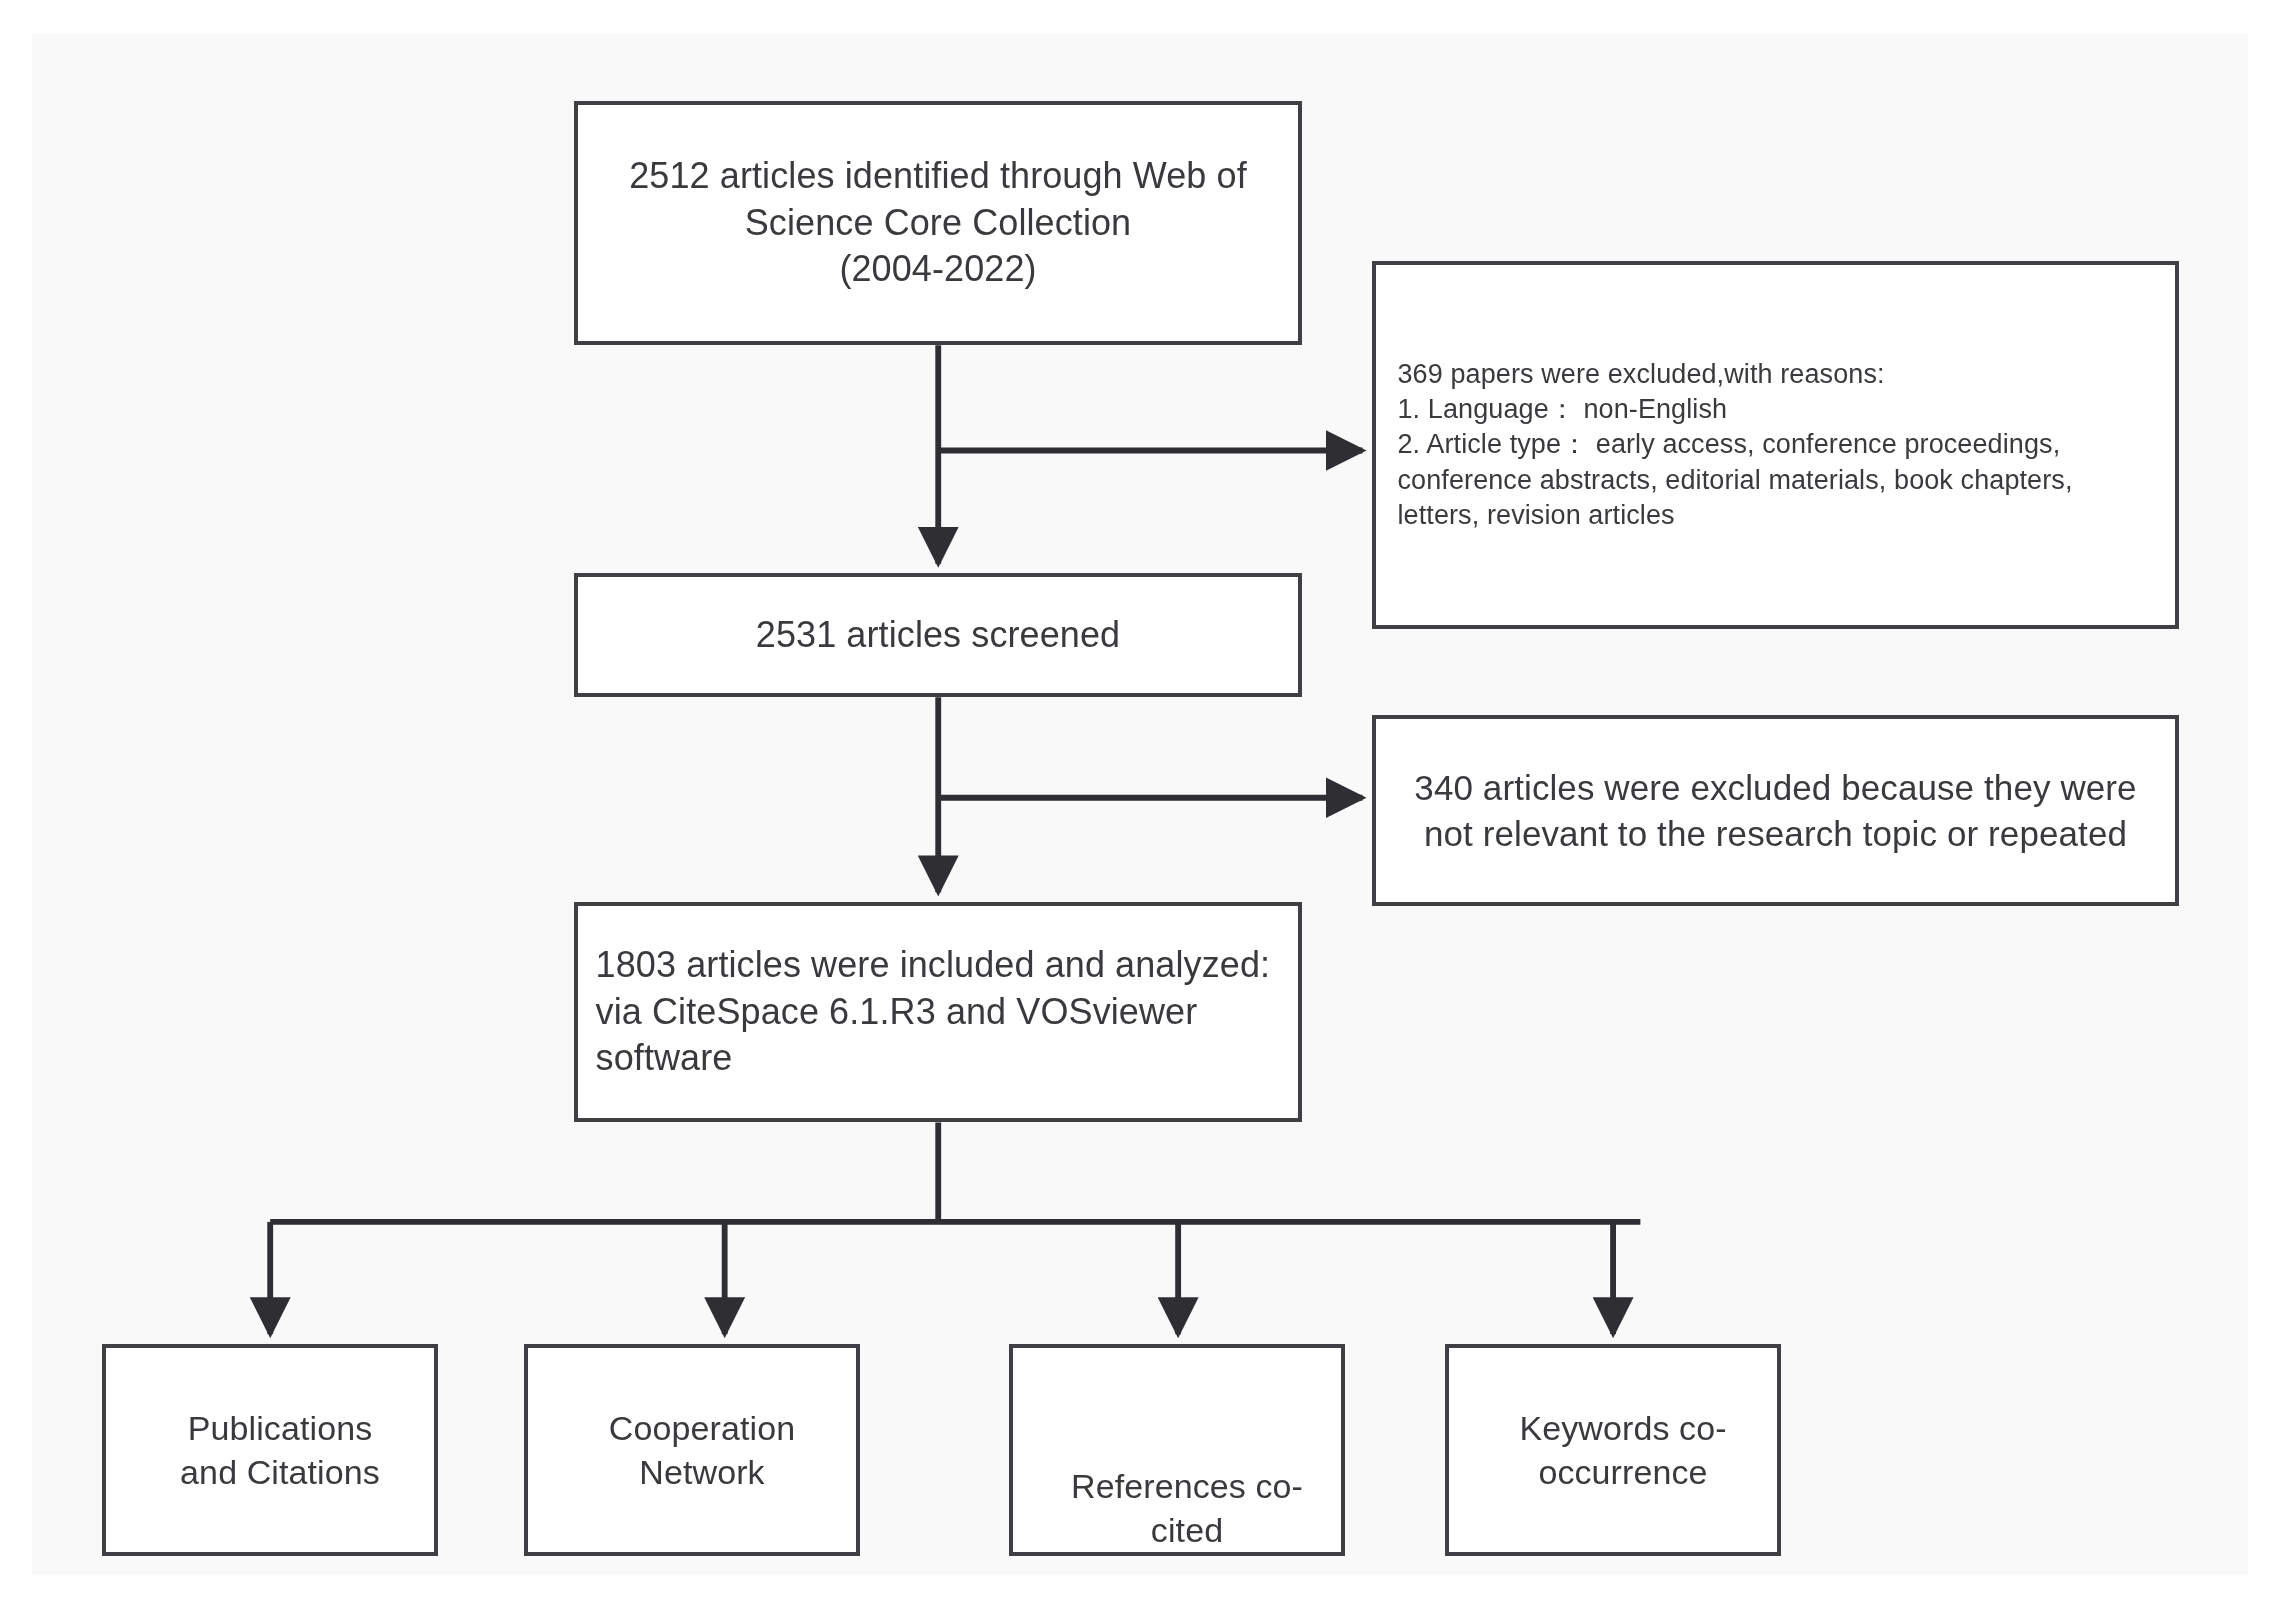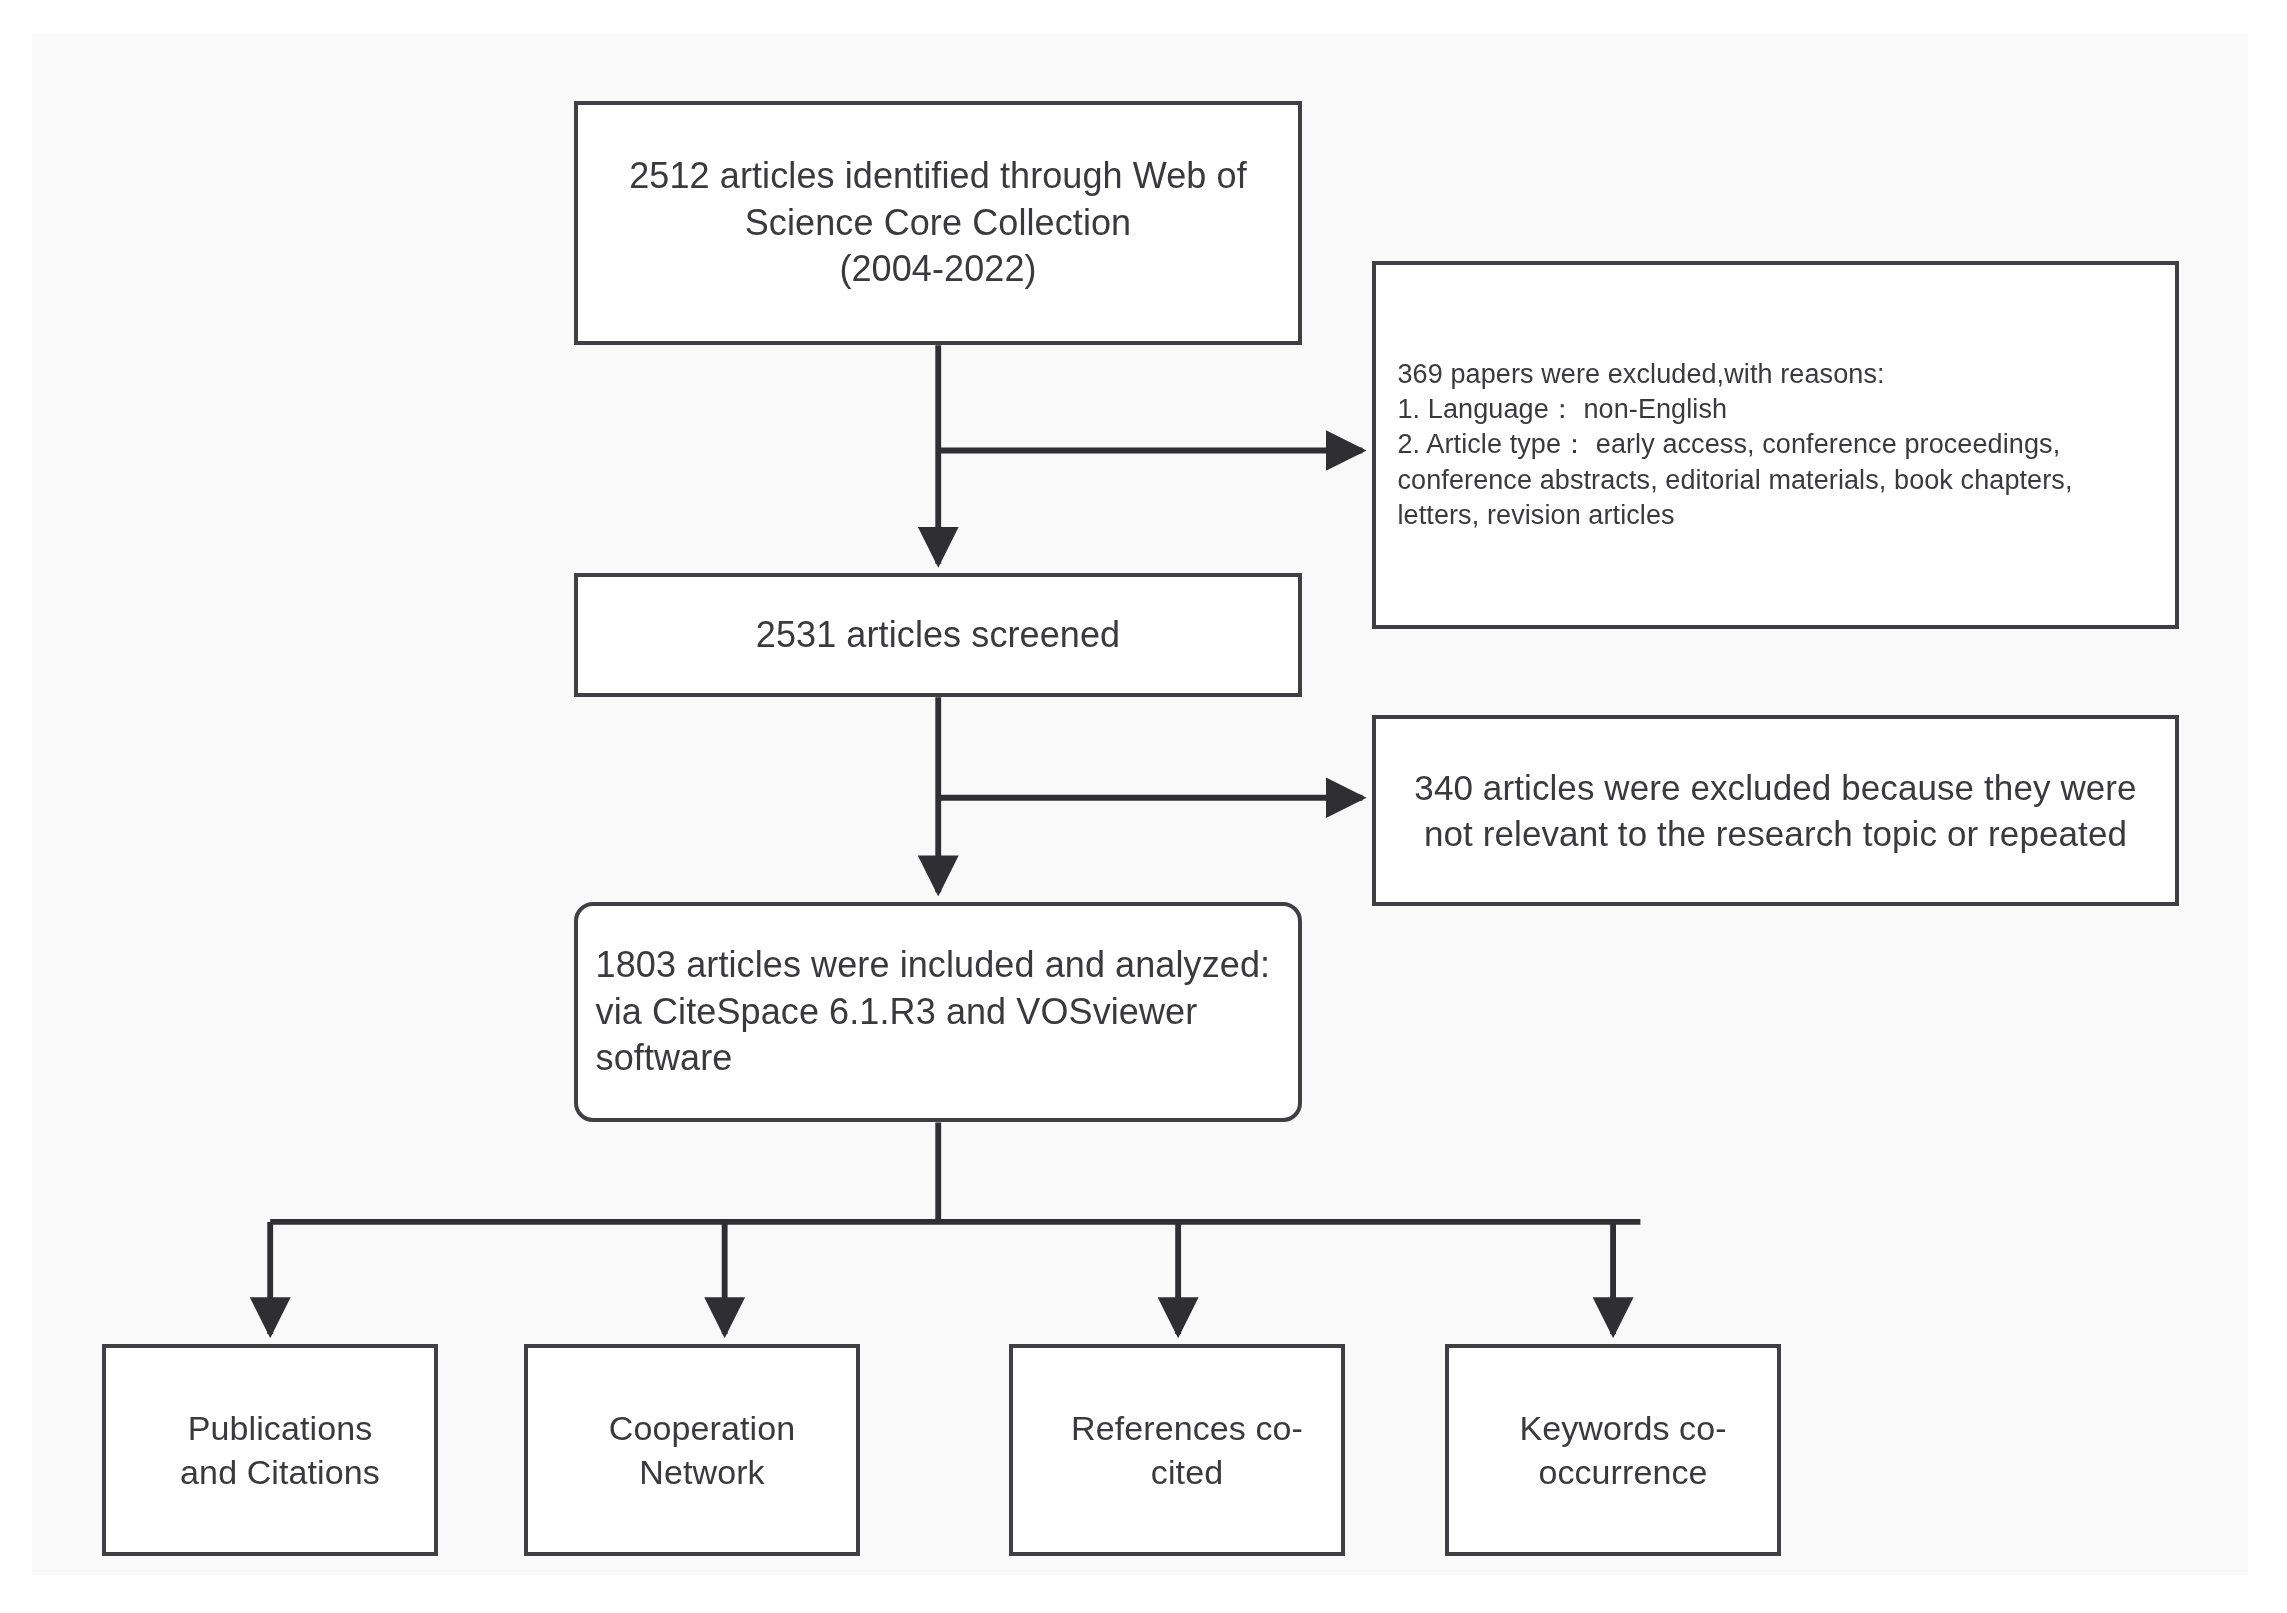--- a/index.html
+++ b/index.html
@@ -57,42 +57,41 @@
     left: 574px;  top: 101px;  width: 728px;  height: 244px;
     font-size: 36px;
   }
   #node-screened {
     left: 574px;  top: 573px;  width: 728px;  height: 124px;
     font-size: 36px;
   }
   #node-included {
     left: 574px;  top: 902px;  width: 728px;  height: 220px;
     font-size: 36px;
-    border-radius: 19px;
   }
   
   #node-excluded-1 {
     left: 1372px; top: 261px;  width: 807px;  height: 368px;
     font-size: 27px;
   }
   #node-excluded-1 .txt { padding: 0 21.5px; }
   #node-excluded-2 {
     left: 1372px; top: 715px;  width: 807px;  height: 191px;
     font-size: 35px;
   }
   
   .leaf {
     top: 1344px;
     height: 212px;
     font-size: 34px;
     padding-left: 20px;
   }
   #node-leaf-0 { left: 102px;  width: 336px; }
   #node-leaf-1 { left: 524px;  width: 336px; }
-  #node-leaf-2 { left: 1009px; width: 336px; }
+  #node-leaf-2 { left: 1009px; width: 336px; align-items: flex-end; }
   #node-leaf-3 { left: 1445px; width: 336px; }
 </style>
 </head>
 <body>
 
 <div id="page">
 
   <div id="canvas"></div>
 
   <svg id="flow" viewBox="0 0 2346 1654" xmlns="http://www.w3.org/2000/svg">

